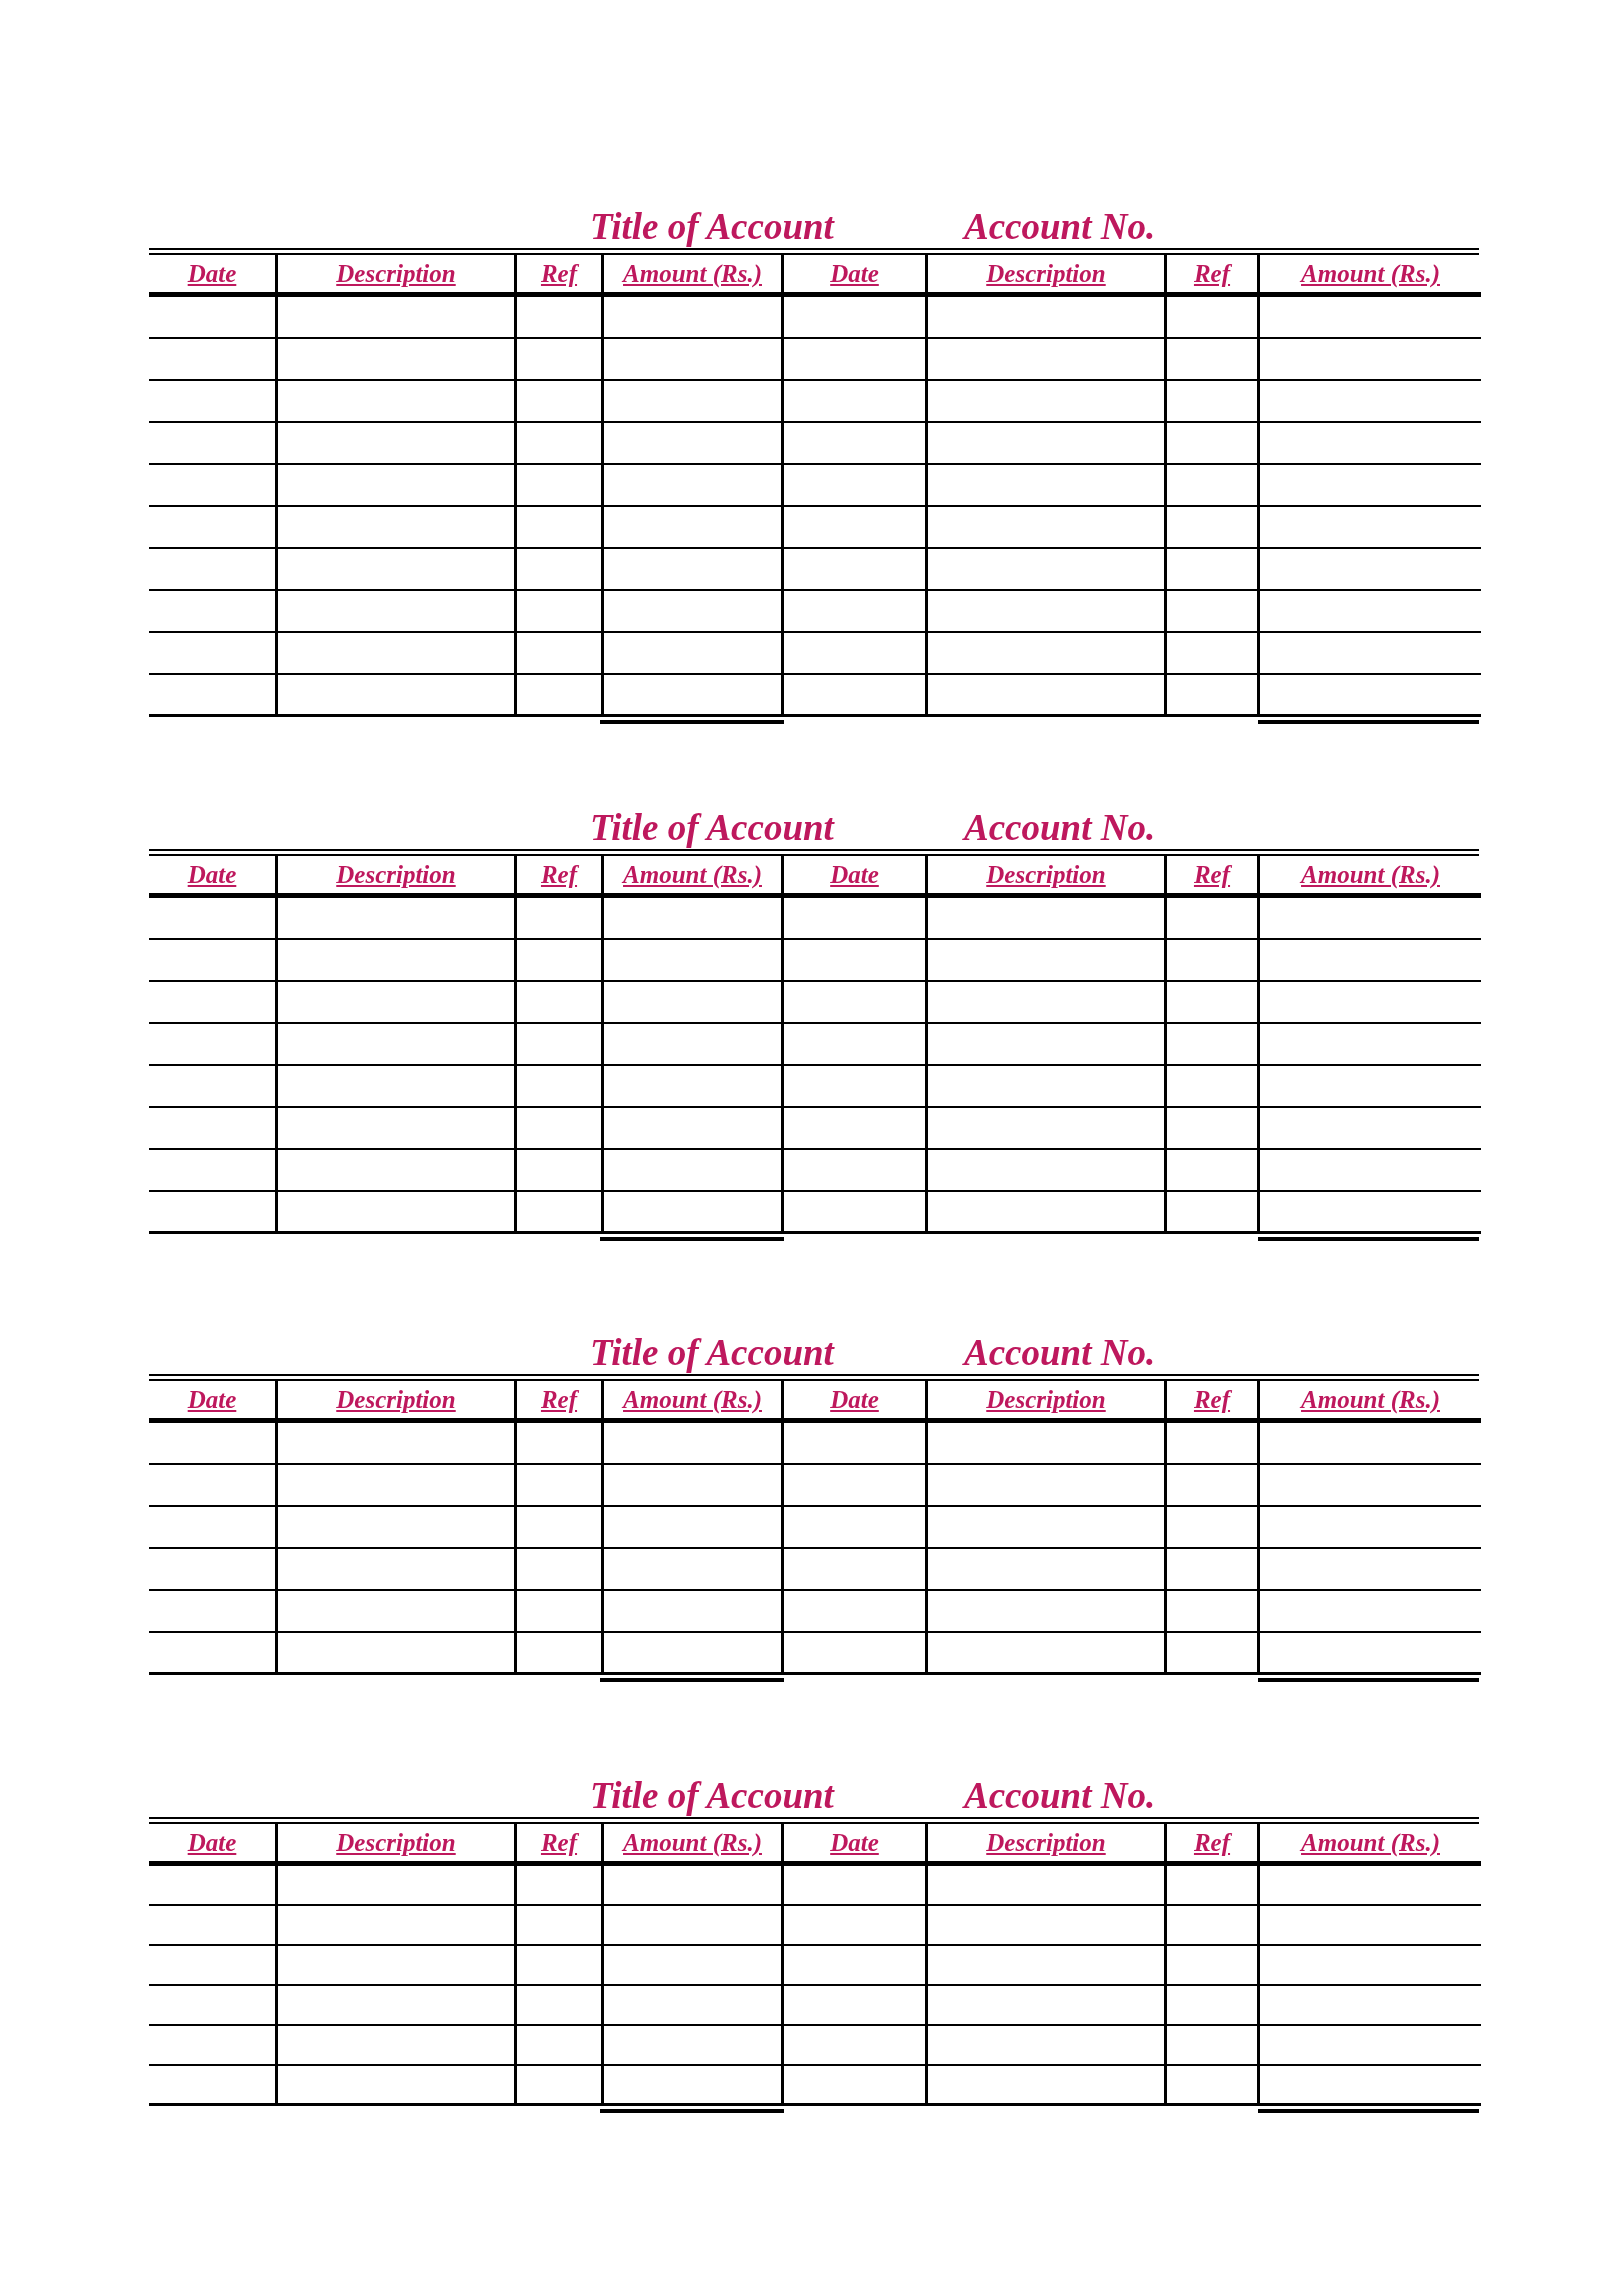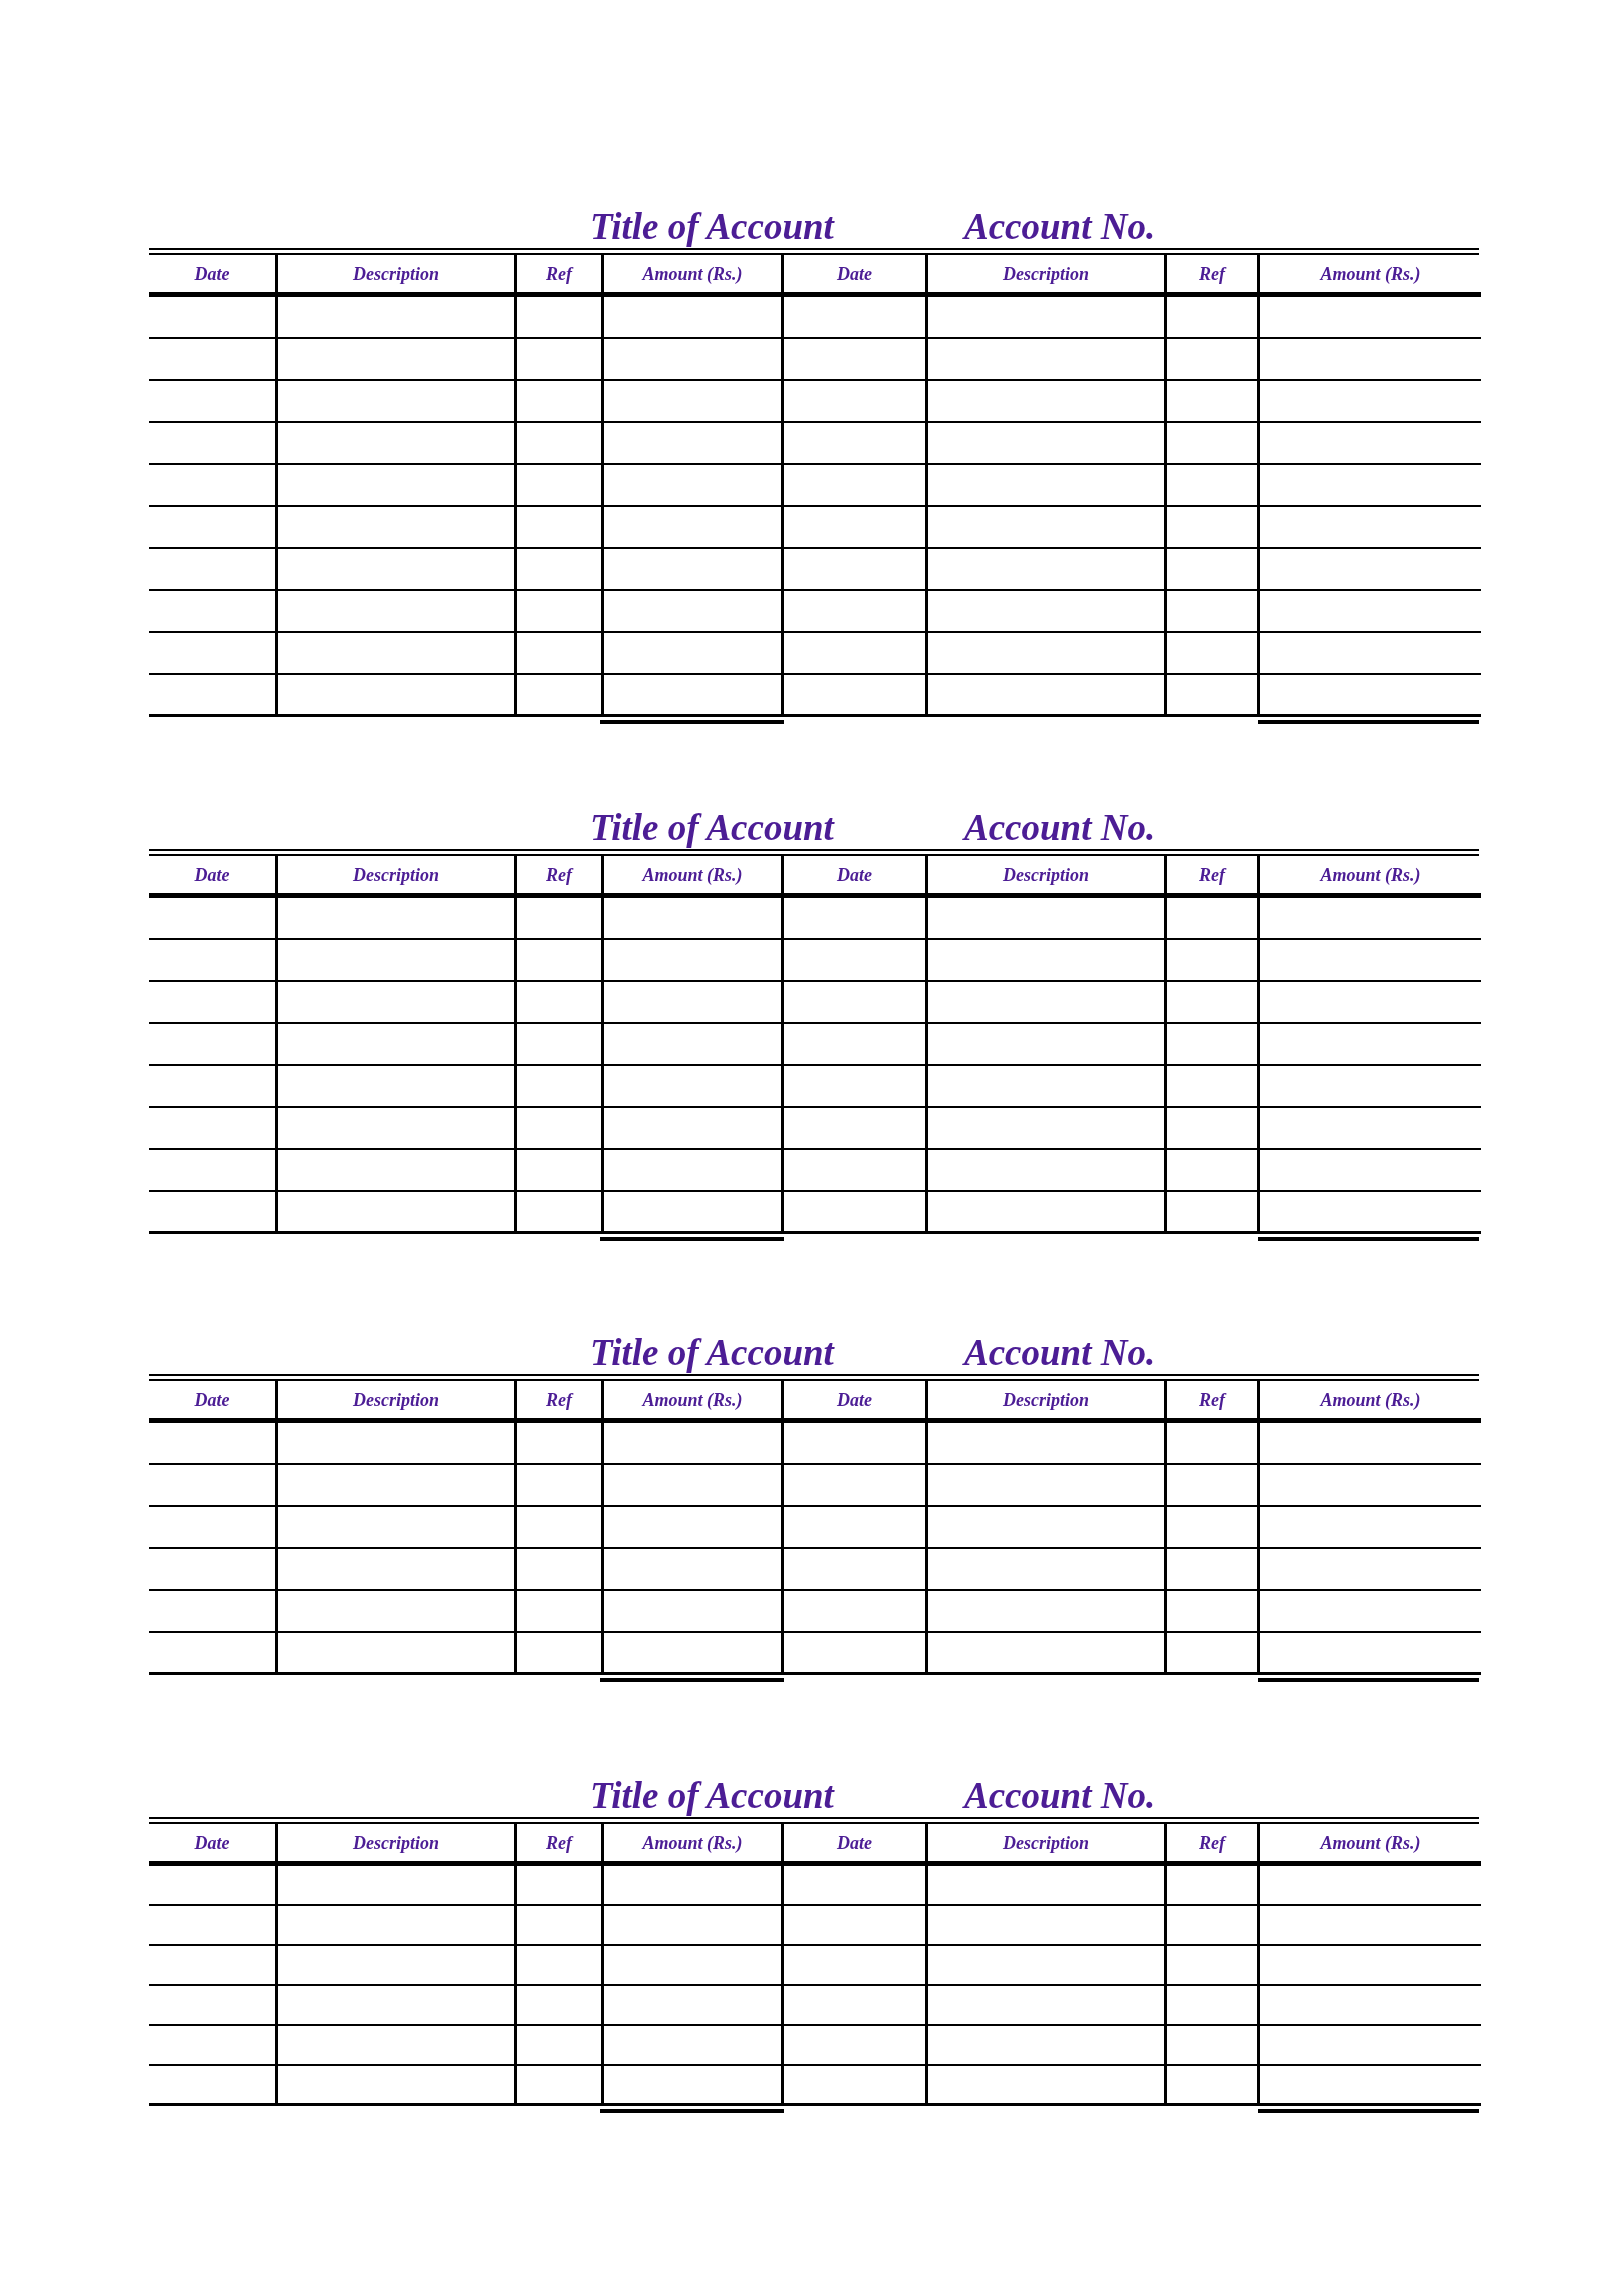--- a/index.html
+++ b/index.html
@@ -1,18 +1,18 @@
 <!DOCTYPE html>
 <html style="font-size:14px"><head>
 <meta charset="utf-8">
 <style>
   html,body { margin:0; padding:0; background:#ffffff; }
   .page {
     position:relative; width:1505px; height:2270px; background:#ffffff;
-    font-family:"Liberation Serif", serif; color:#4c1d95;
+    font-family:"Liberation Serif", serif; color:#be185d;
     overflow:hidden;
   }
   section.ledger { position:absolute; left:149px; width:1330px; }
   .titles { position:relative; height:44px; }
   .title, .accno {
     position:absolute; bottom:2.7px; line-height:1;
     font-size:37px; font-weight:bold; font-style:italic;
     font-family:"Liberation Serif", serif; letter-spacing:0px; white-space:nowrap;
   }
   .title { left:441px; }
@@ -21,22 +21,22 @@
     position:relative; display:grid;
     grid-template-columns:129px 239px 87px 180px 144px 239px 93px 221px;
     border-top:7px double #000;
     background:#fff;
   }
   .grid > .cell { box-sizing:content-box; border-right:3.5px solid #000; }
   .grid > .cell:nth-child(8n) { border-right:none; }
   .cell.h {
     height:37px; border-bottom:5.3px solid #000;
     display:flex; align-items:center; justify-content:center;
-    font-size:18px; font-weight:bold; font-style:italic; line-height:1;
-    white-space:nowrap; overflow:hidden;
+    font-size:25px; font-weight:bold; font-style:italic; line-height:1;
+    white-space:nowrap; overflow:hidden;text-decoration:underline;
   }
   .cell.c { height:40px; border-bottom:2.7px solid #000; }
   .cell.c.lastrow { height:39px; border-bottom:3.5px solid #000; }
   .compact .cell.c { height:38px; }
   .compact .cell.c.lastrow { height:37px; }
   .dblrule { position:absolute; bottom:-7px; height:4.4px; background:#000; }
 </style>
 </head>
 <body>
 

